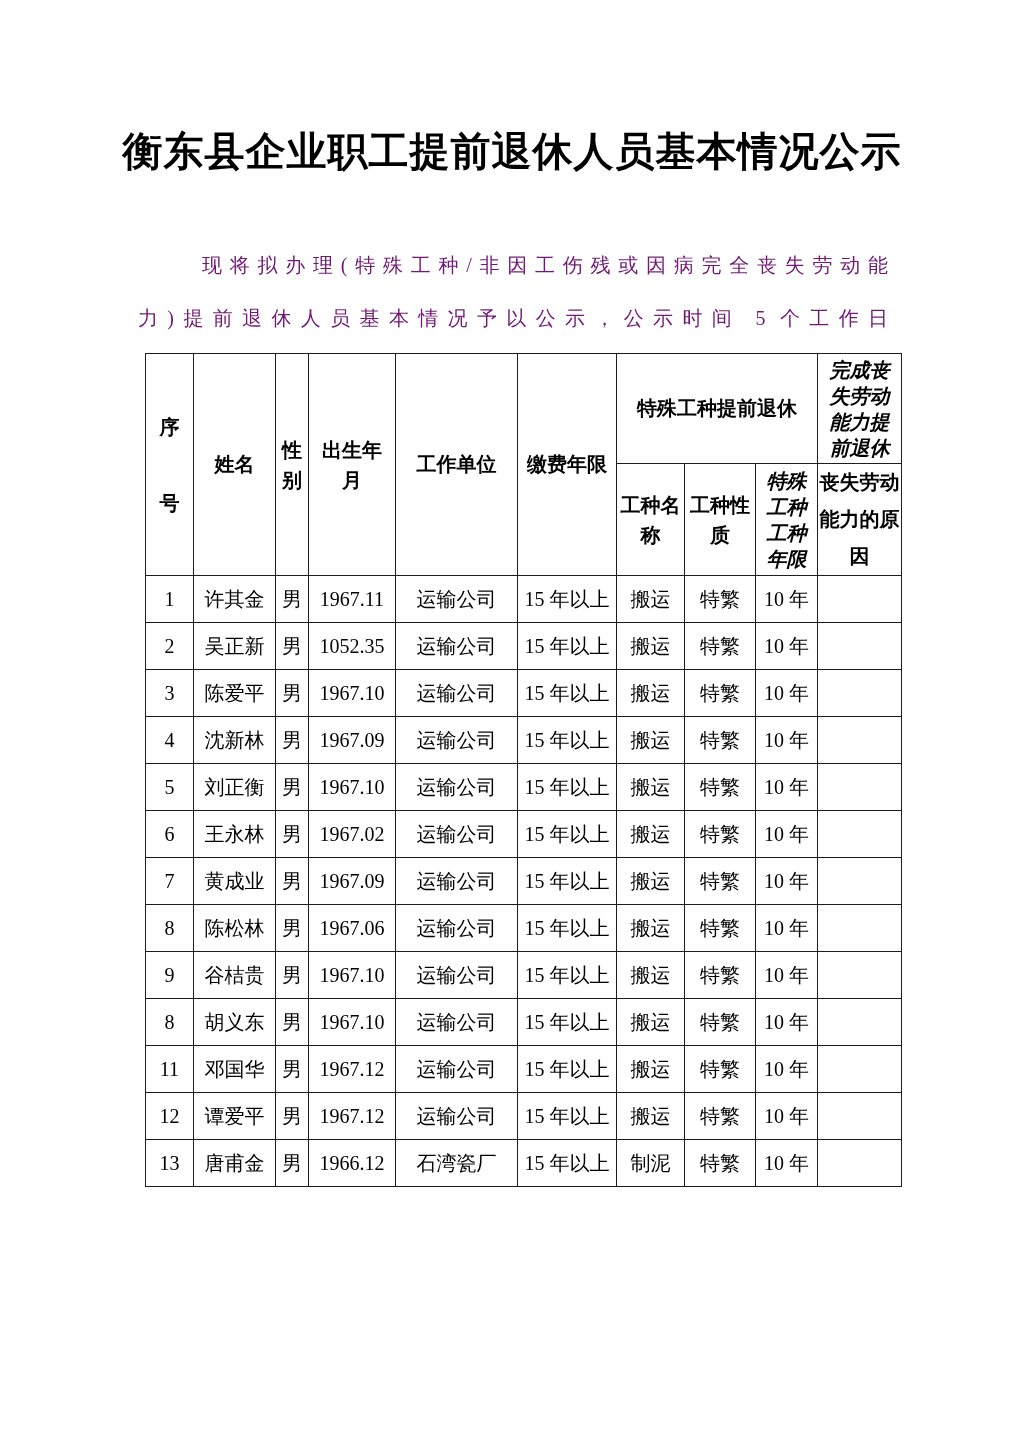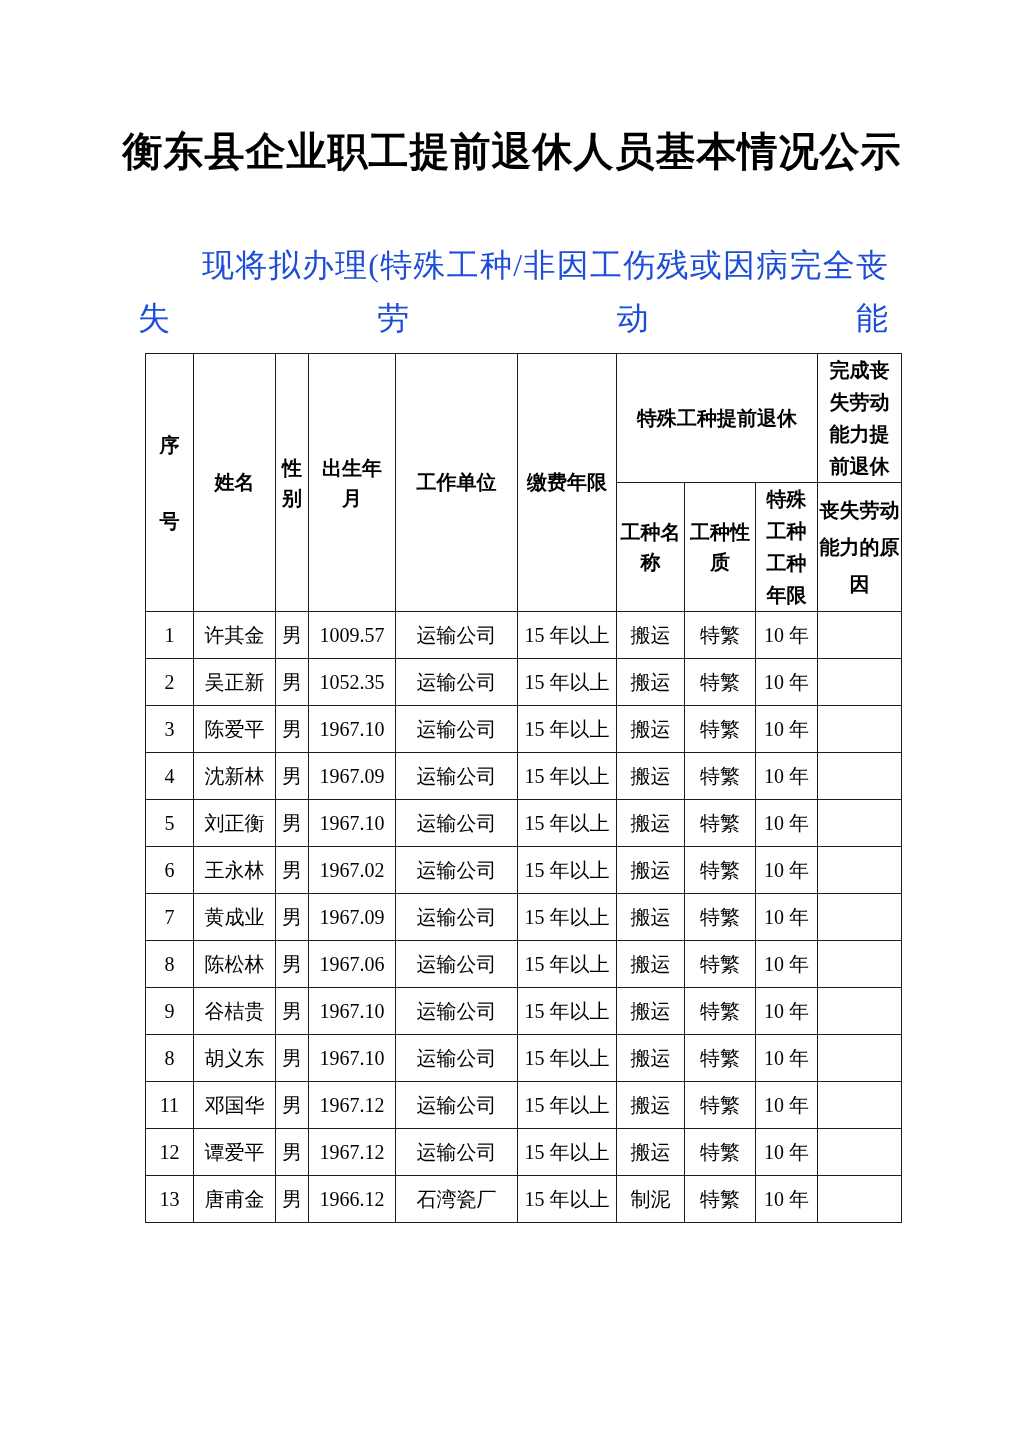--- a/index.html
+++ b/index.html
@@ -17,22 +17,22 @@
   .doc-title {
     padding-top: 124px;
     text-align: center;
     font-size: 40px;
     font-weight: 700;
     letter-spacing: 1px;
   }
   .notice {
     margin: 60px 0 0 138px;
     width: 750px;
-    font-size: 32px;
-    color: #1d4ed8;
+    font-size: 20px;
+    color: #701a75;
   }
   .notice-line {
     line-height: 53px;
     text-align: justify;
     text-align-last: justify;
     white-space: pre-wrap;
   }
   .notice-line.first {
     text-indent: 64px;
   }
@@ -62,29 +62,30 @@
   tr.hrow-1 { height: 110px; }
   tr.hrow-2 { height: 106px; }
   tbody td {
     font-size: 20px;
     font-weight: 400;
     height: 46px;
   }
   .lh-seq   { line-height: 38px; }  
   .lh-2     { line-height: 30px; }
   .lh-3     { line-height: 37px; }
-  .lh-4     { line-height: 32px; }
+  .lh-4     { line-height: 26px; font-style: italic; }
 </style>
 </head>
 <body>
 
 <div class="doc-title">衡东县企业职工提前退休人员基本情况公示</div>
 
 <div class="notice">
   <div class="notice-line first">现将拟办理(特殊工种/非因工伤残或因病完全丧失劳动能</div>
+  <div class="notice-line">力)提前退休人员基本情况予以公示，公示时间 5 个工作日</div>
 </div>
 
 <table class="retire-table">
   <colgroup>
     <col style="width:48px">
     <col style="width:82px">
     <col style="width:33px">
     <col style="width:87px">
     <col style="width:122px">
     <col style="width:99px">
@@ -123,21 +124,21 @@
       <th class="lh-3">丧失劳动
 能力的原
 因</th>
     </tr>
   </thead>
   <tbody>
       <tr>
         <td>1</td>
         <td>许其金</td>
         <td>男</td>
-        <td>1009.57</td>
+        <td>1967.11</td>
         <td>运输公司</td>
         <td>15 年以上</td>
         <td>搬运</td>
         <td>特繁</td>
         <td>10 年</td>
         <td></td>
       </tr>
       <tr>
         <td>2</td>
         <td>吴正新</td>

